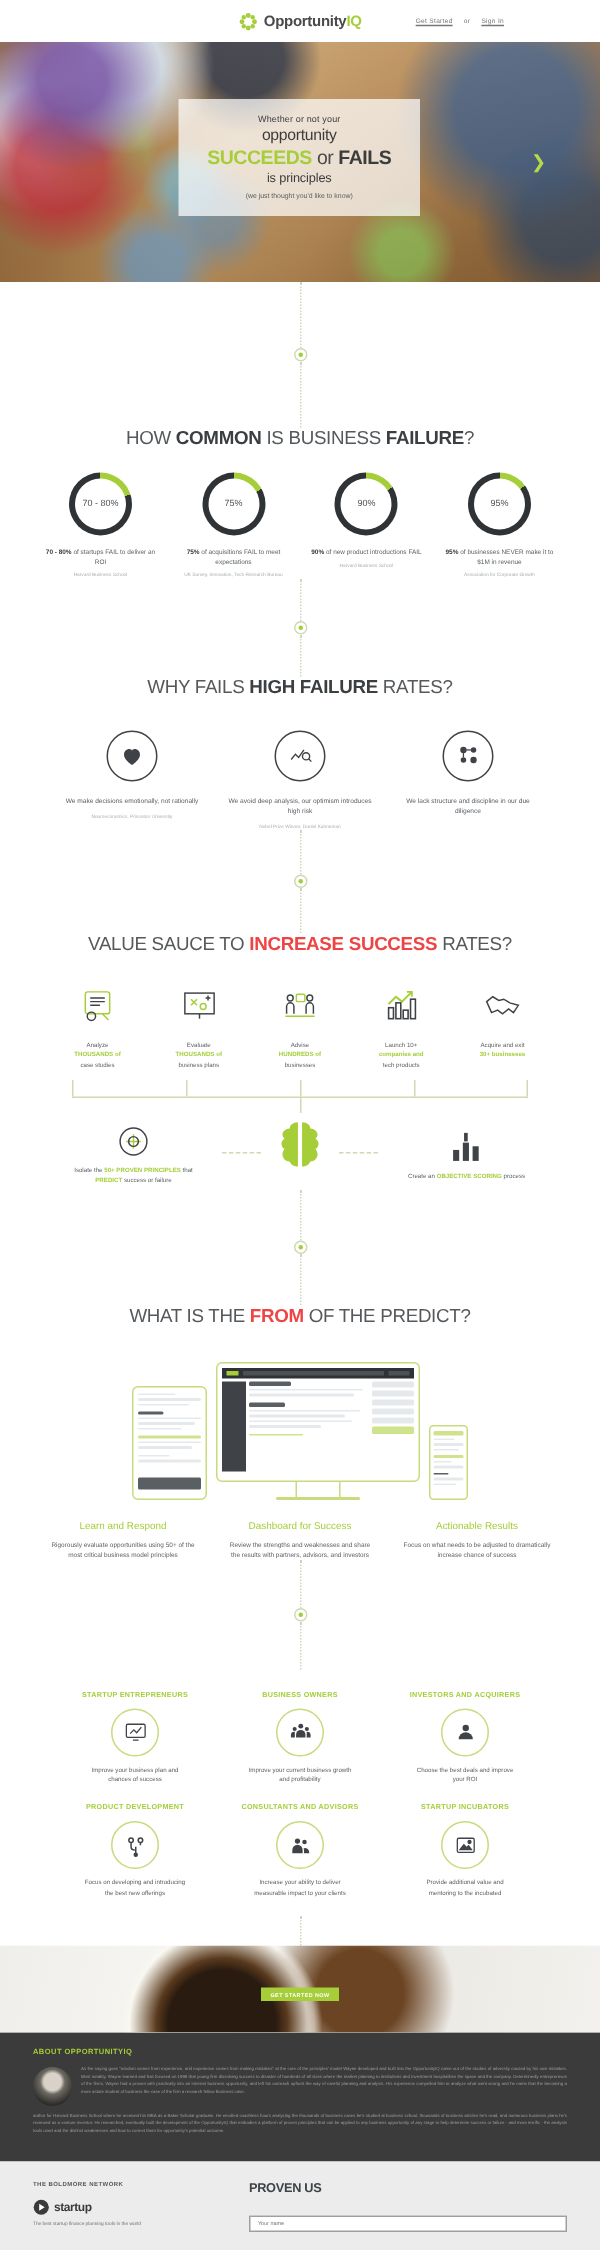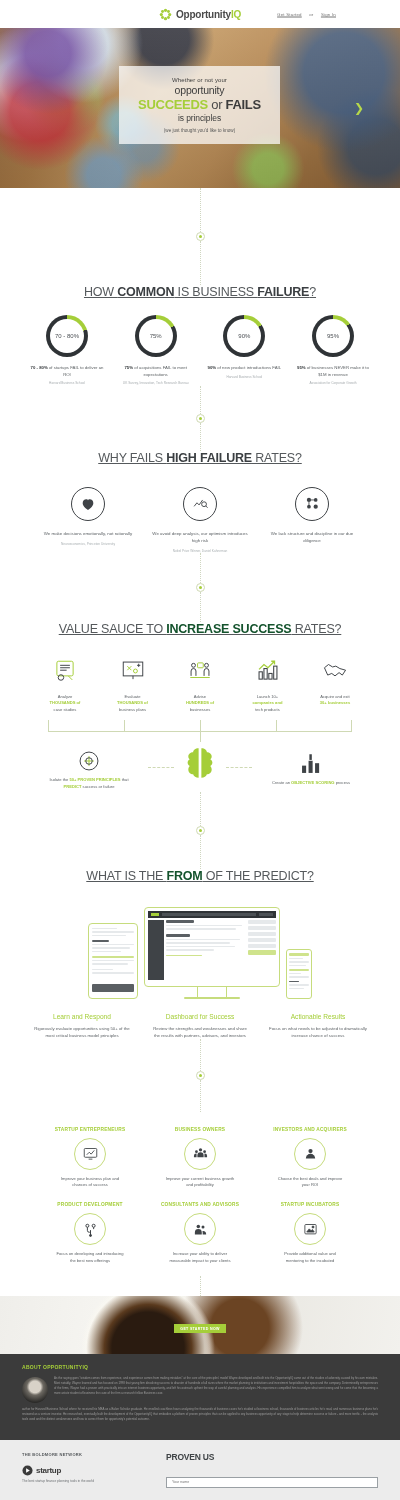--- a/index.html
+++ b/index.html
@@ -62,24 +62,24 @@
   .hc-l3 .succ { color: #a5ce39; }
   .hc-l3 .orr { font-weight: normal; color: #4a4a4a; }
   .hc-l4 { font-size: 8.5px; letter-spacing: -.1px; margin-bottom: 5px; }
   .hc-l5 { font-size: 4.6px; color: #5a5a5a; }
   .hero-arrow { position: absolute; right: 36px; top: 50%; transform: translateY(-50%); color: #b7d94a; font-size: 12px; }
 
   
   .sec { position: relative; padding: 0 12px; }
   .sec-title {
     text-align: center; font-size: 12.5px; color: #55595c;
-    letter-spacing: -.2px; font-weight: normal; text-decoration: underline;
+    letter-spacing: -.2px; font-weight: normal;
   }
   .sec-title b { font-weight: bold; color: #3b3f42; }
-  .sec-title .g { color: #14532d; font-weight: bold; }
+  .sec-title .g { color: #ef4444; font-weight: bold; }
 
   
   .connector { width: 1px; margin: 0 auto; border-left: 1px dotted #cfd6c0; }
   .node {
     width: 9px; height: 9px; border-radius: 50%;
     border: 1px solid #cfd9b4; background: #fff; margin: 0 auto;
     display: flex; align-items: center; justify-content: center;
   }
   .node::after { content:""; width: 3px; height: 3px; border-radius: 50%; background: #a5ce39; }
 

